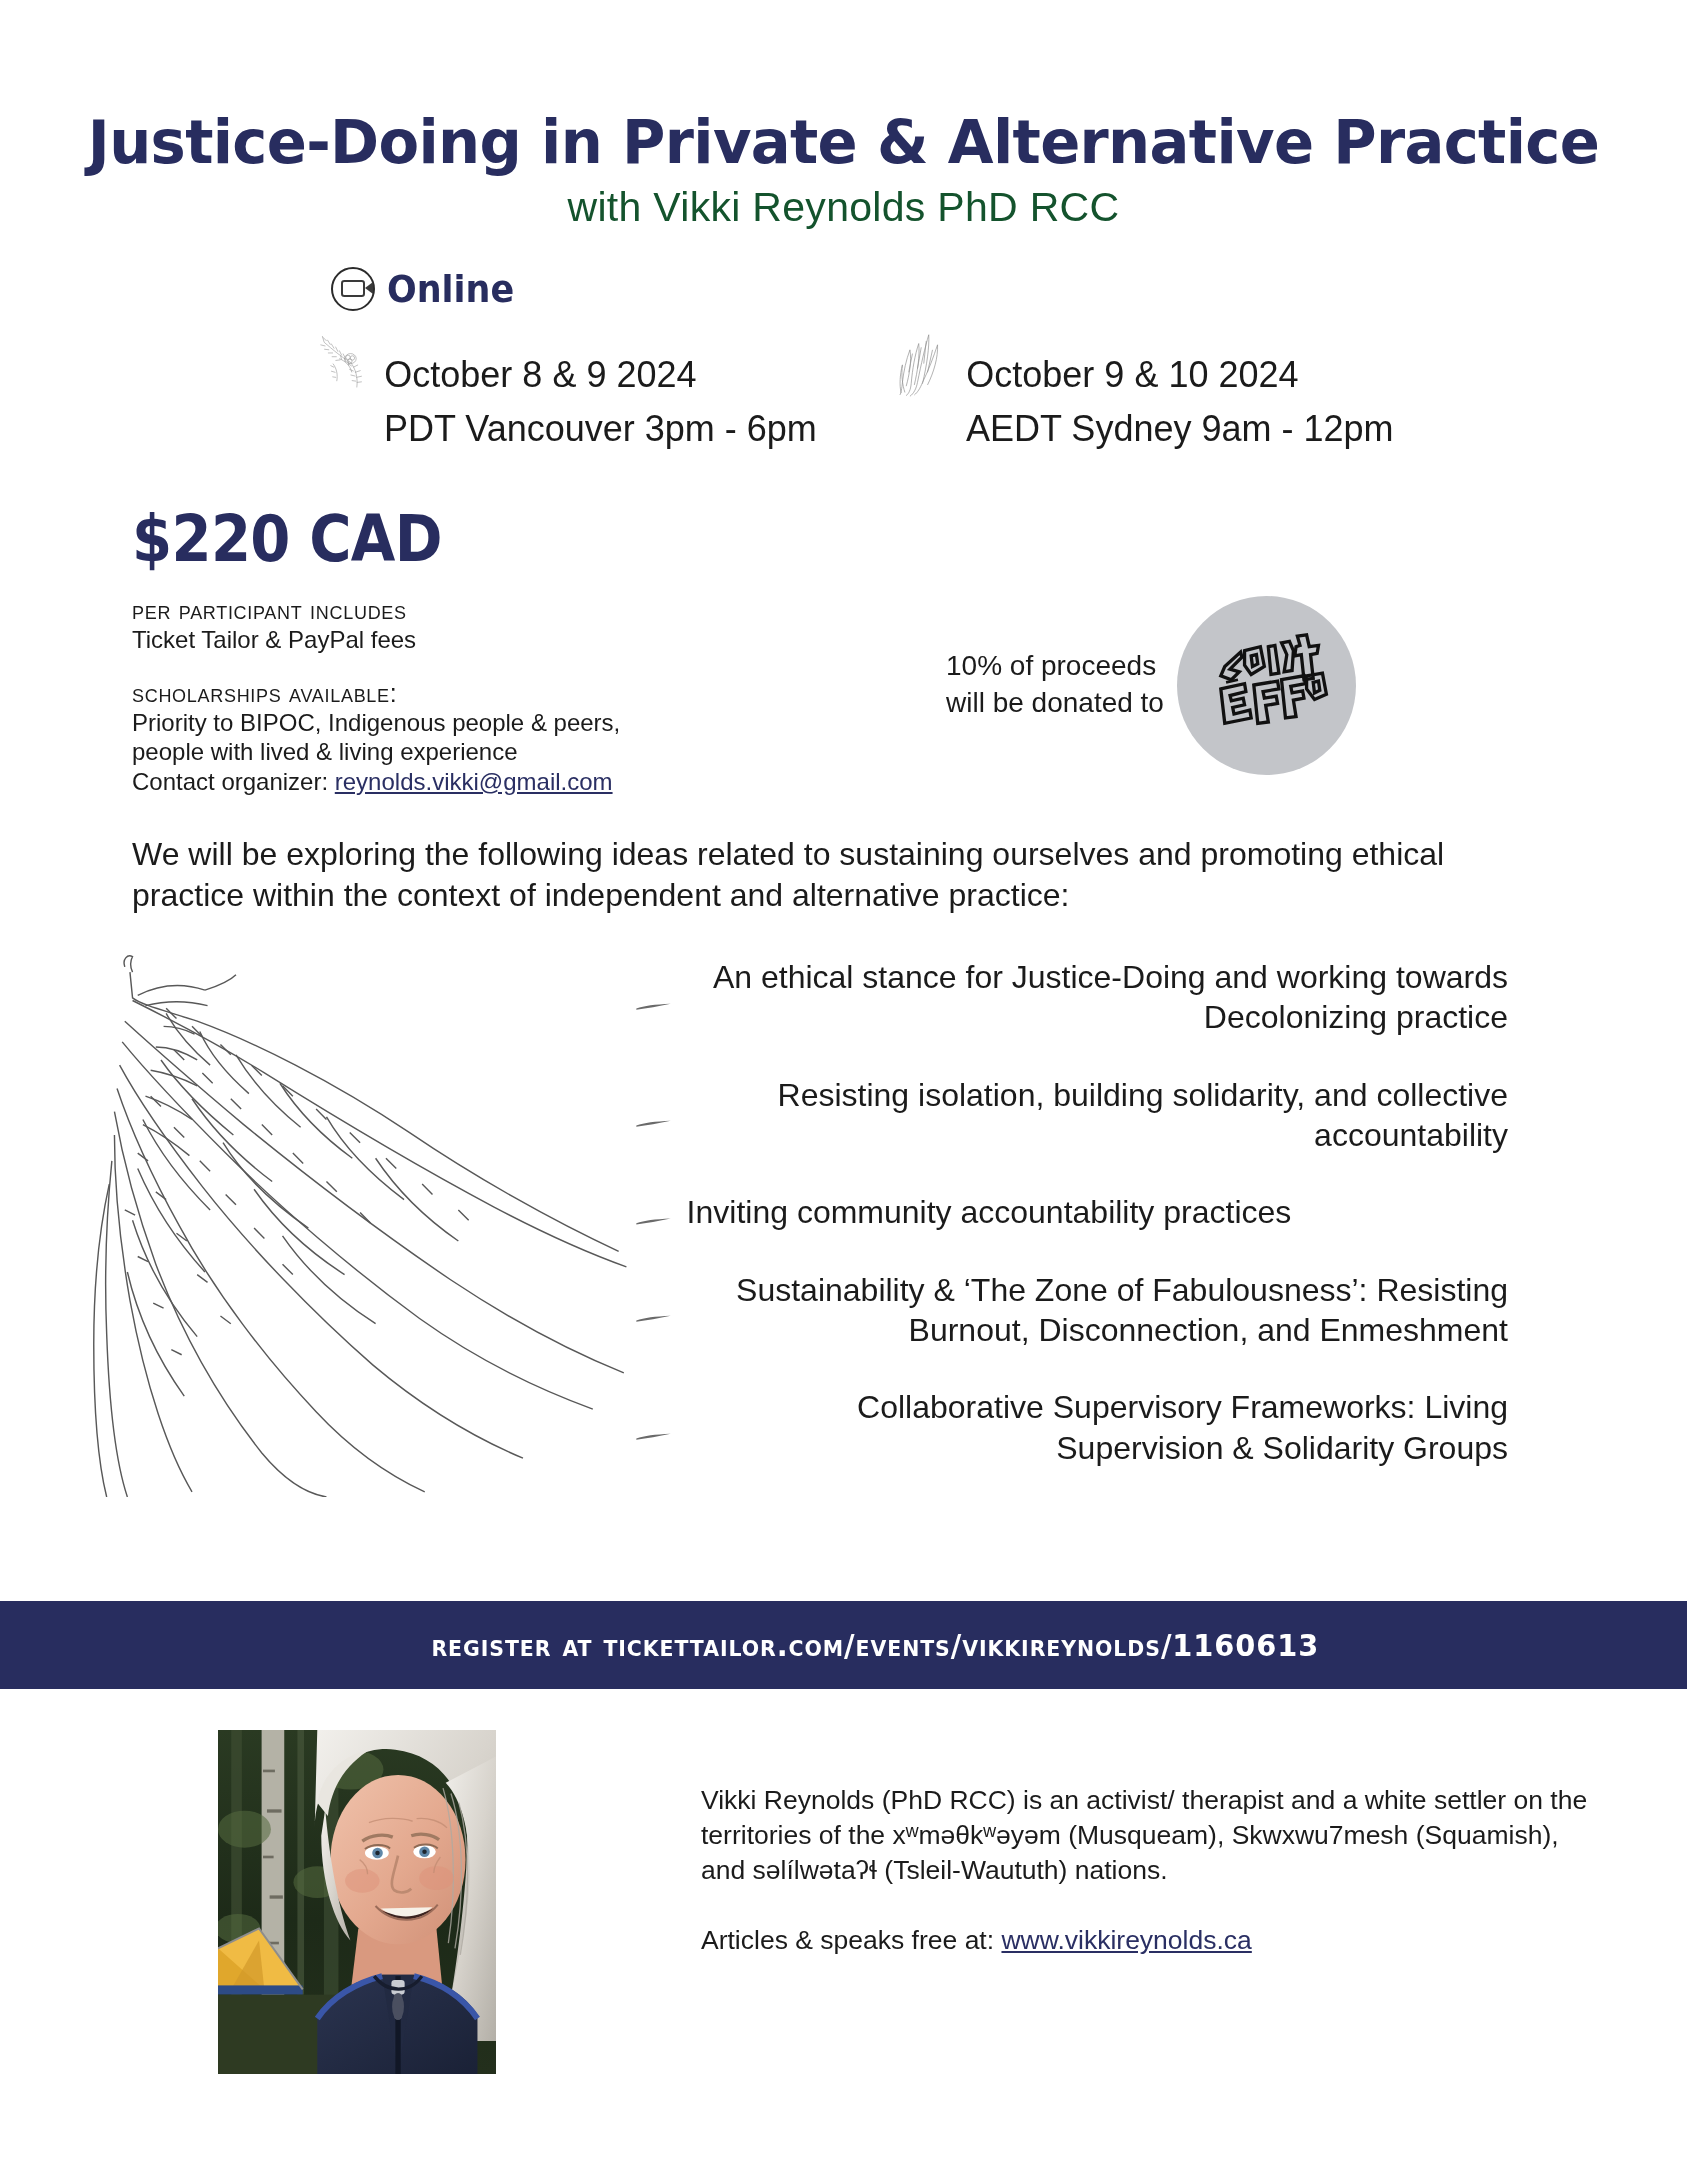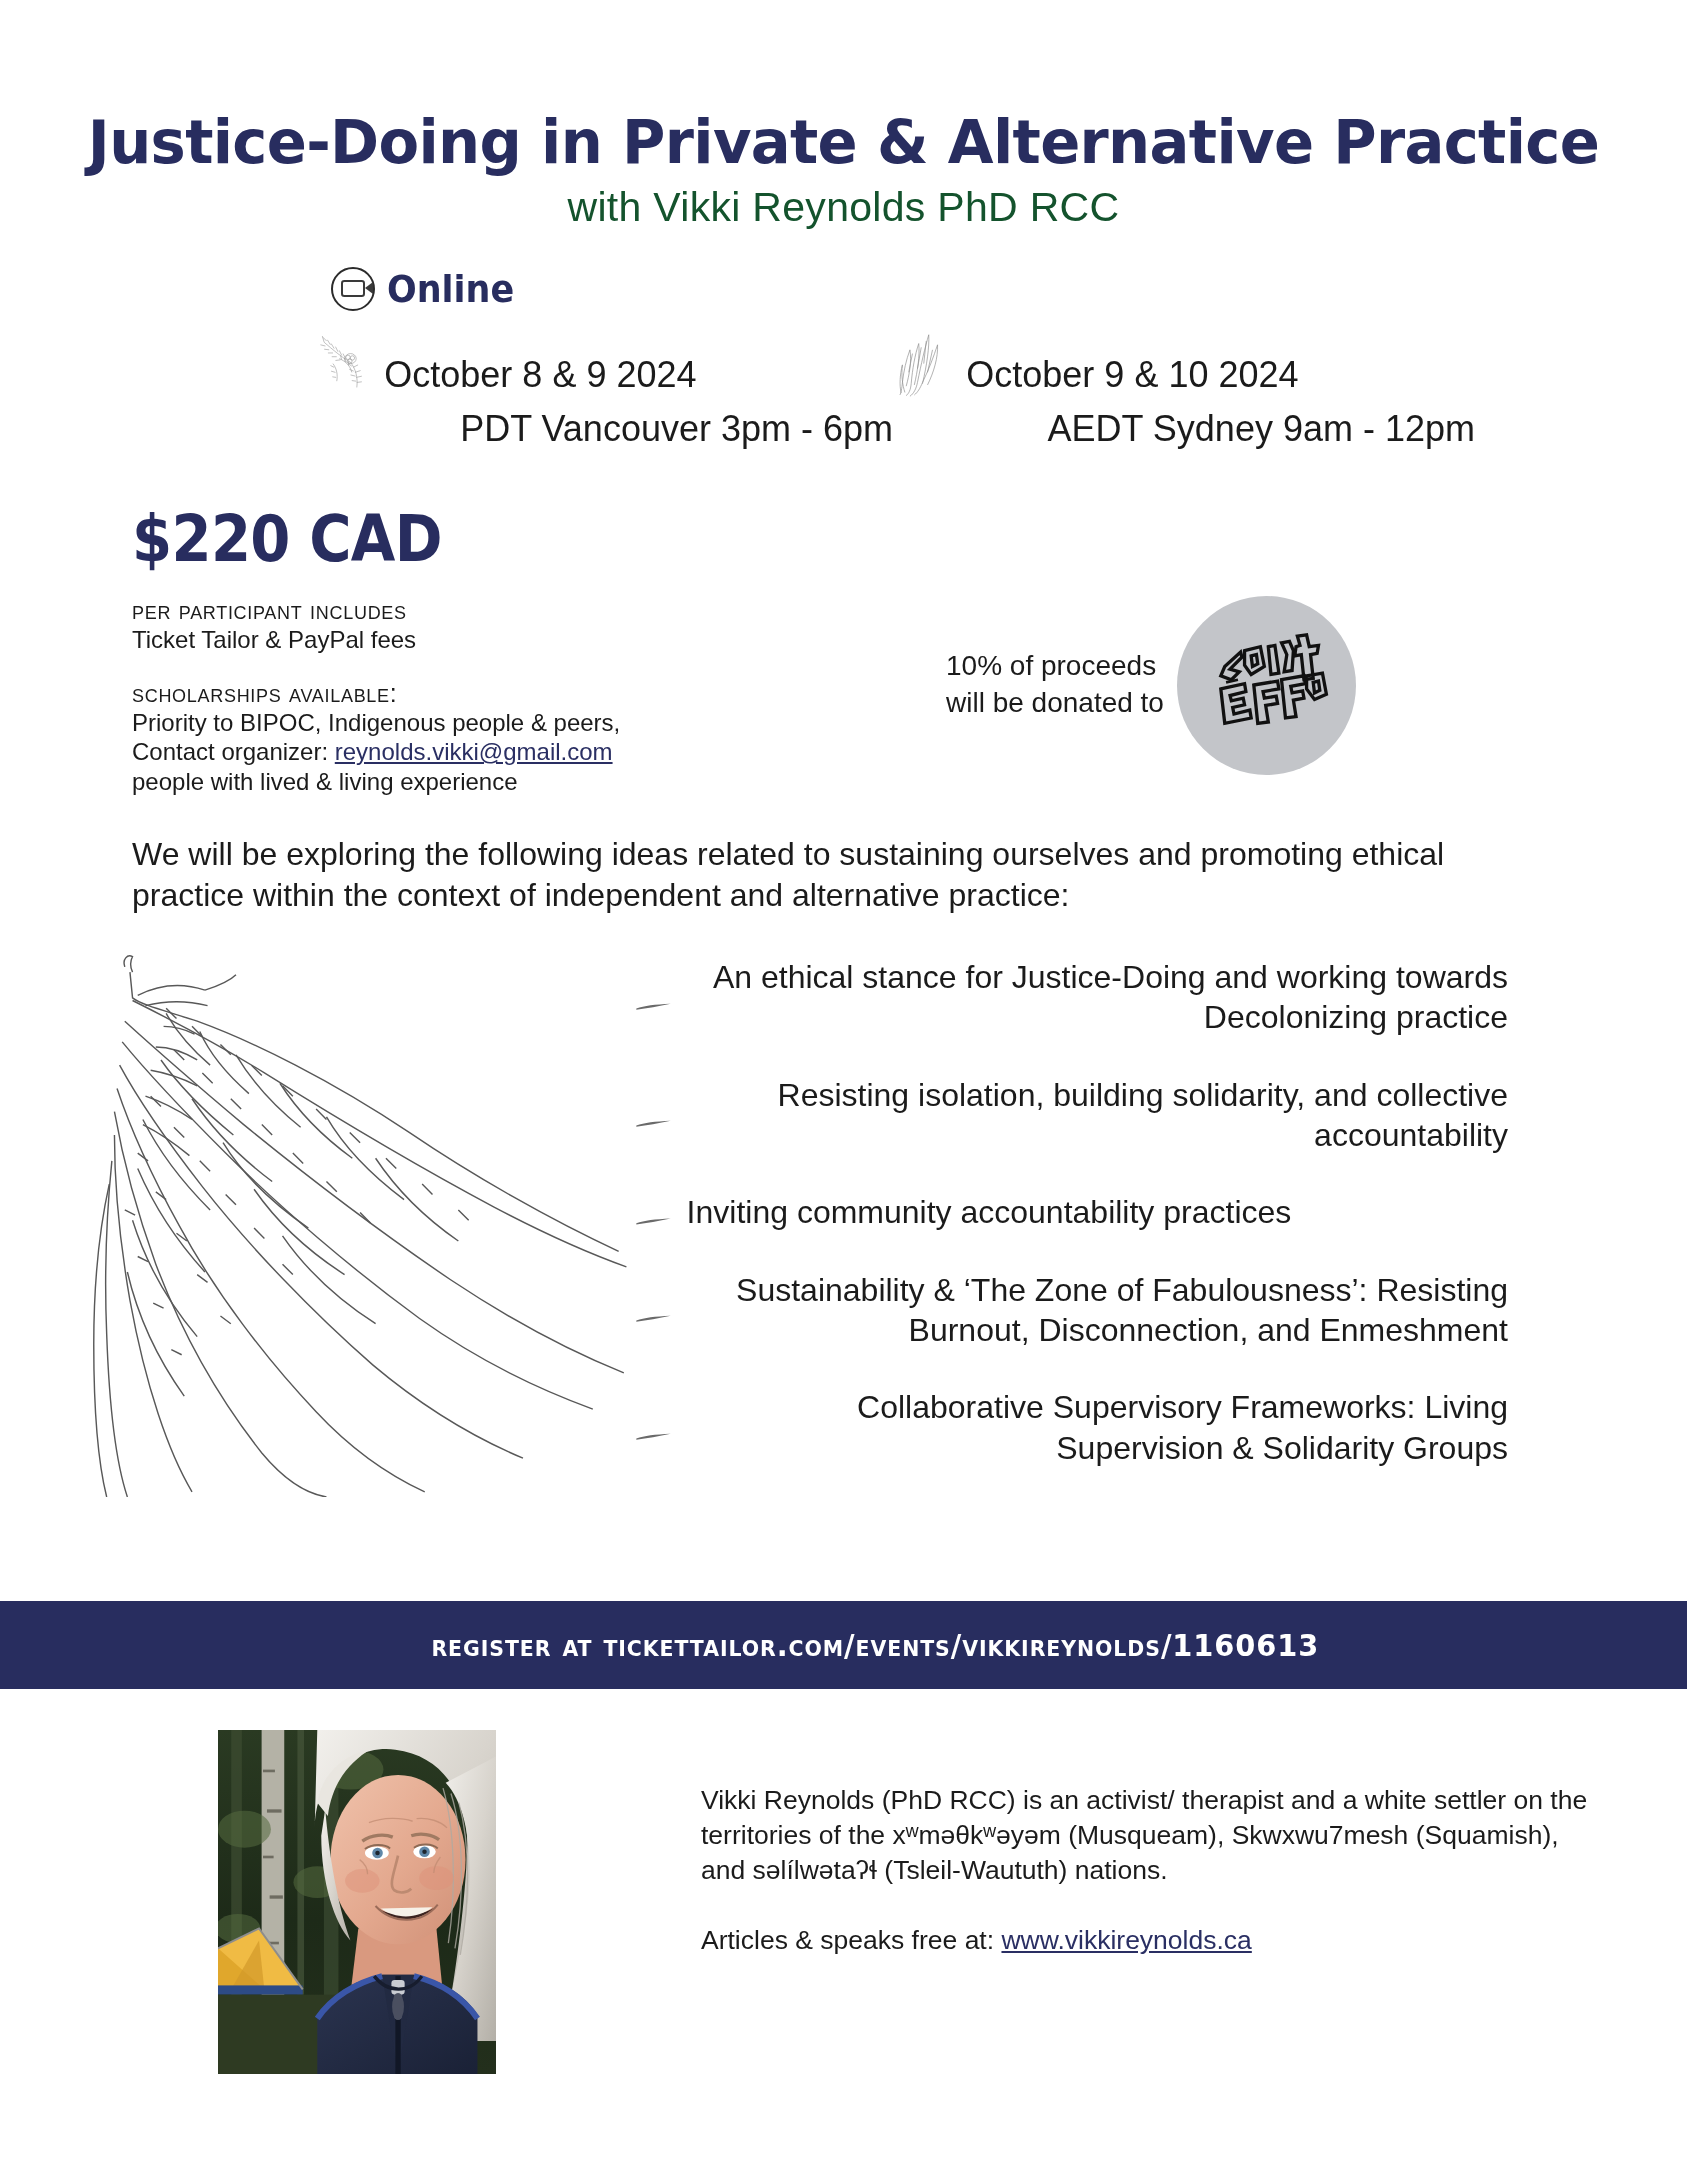--- a/index.html
+++ b/index.html
@@ -106,21 +106,20 @@
     padding-bottom: 4px;
   }
   .time-line {
     font-family: "Liberation Sans", sans-serif;
     font-weight: 300;
     font-size: 36px;
     color: #1b1b1b;
     white-space: nowrap;
     margin-top: 8px;
     padding-left: 73px;
-    text-align: right;
   }
   .date-col.second .time-line { padding-left: 73px; }
 
   
   .mid-band {
     display: flex;
     margin-top: 52px;
     padding-left: 132px;
   }
   .price-col { width: 814px; }
@@ -350,22 +349,22 @@
 <div class="mid-band">
 
   <div class="price-col">
     <div class="price-big">$220 CAD</div>
     <div style="height:20px"></div>
     <div class="smallcaps">per Participant includes</div>
     <div class="body-line">Ticket Tailor &amp; PayPal fees</div>
     <div class="gap-sm"></div>
     <div class="smallcaps">Scholarships Available:</div>
     <div class="body-line">Priority to BIPOC, Indigenous people &amp; peers,</div>
+    <div class="body-line">people with lived &amp; living experience</div>
     <div class="body-line"><span>Contact organizer: </span><a class="email-link" href="#">reynolds.vikki@gmail.com</a></div>
-    <div class="body-line">people with lived &amp; living experience</div>
   </div>
 
   <div class="donate-col">
     <div class="donate-text">
       <div>10% of proceeds</div>
       <div>will be donated to</div>
     </div>
     <div class="logo-circle">
       <svg viewBox="0 0 200 200" width="132" height="132">
         <g fill="none" stroke="#111" stroke-width="5" stroke-linejoin="miter">

